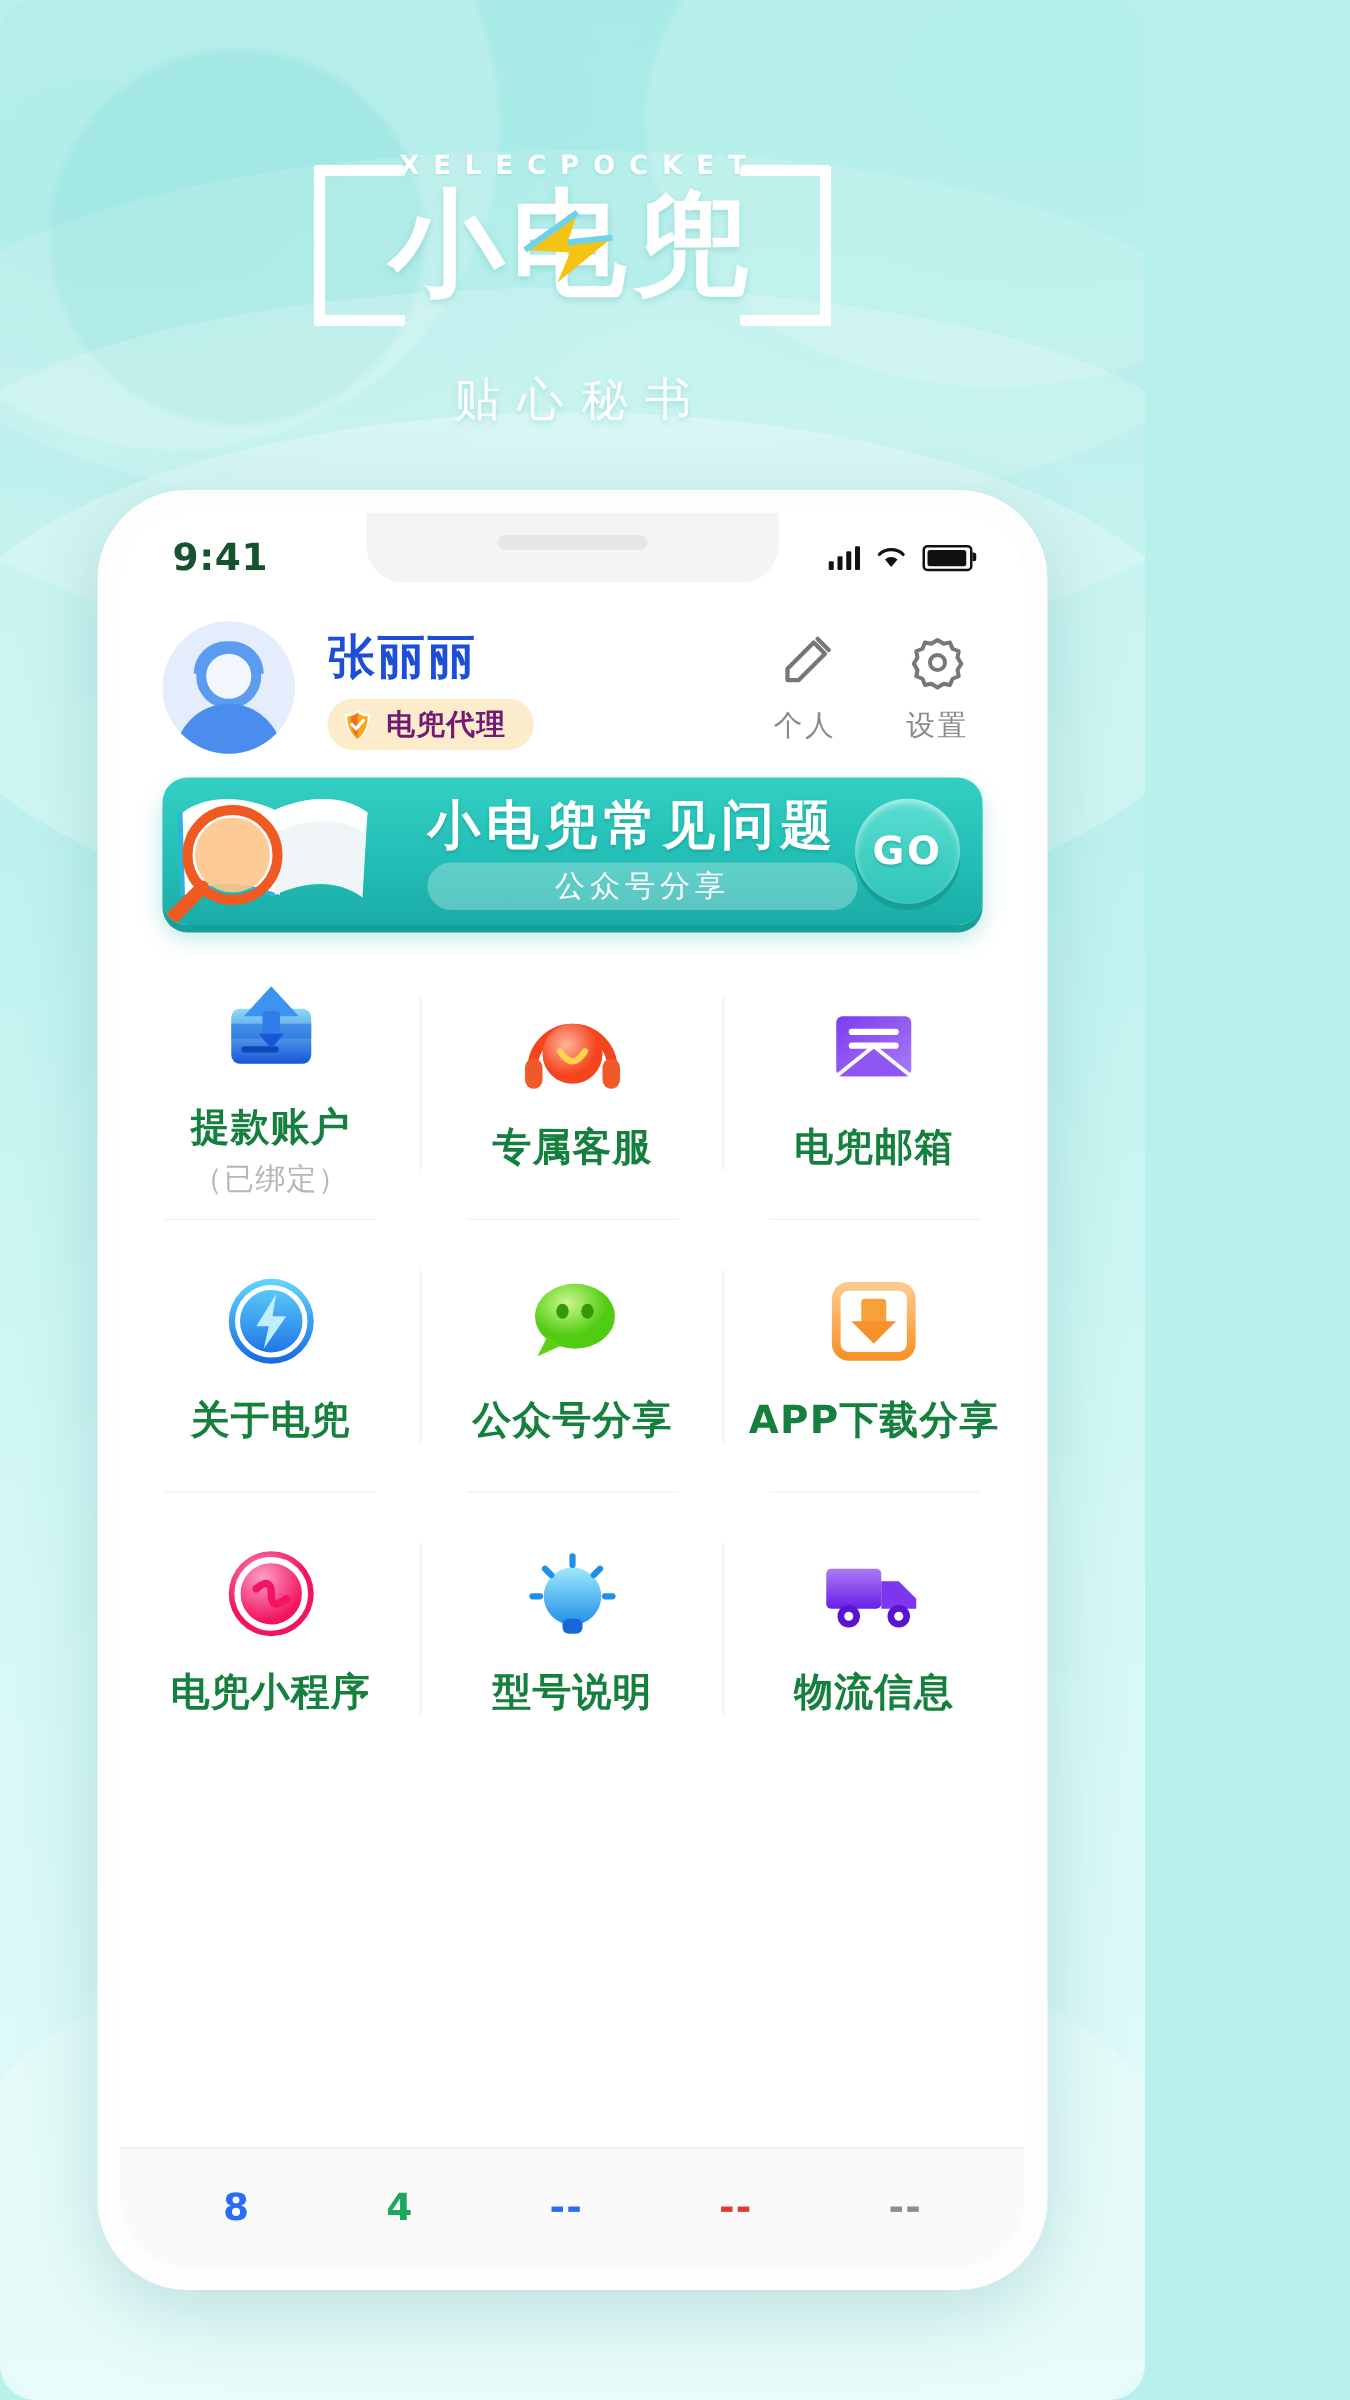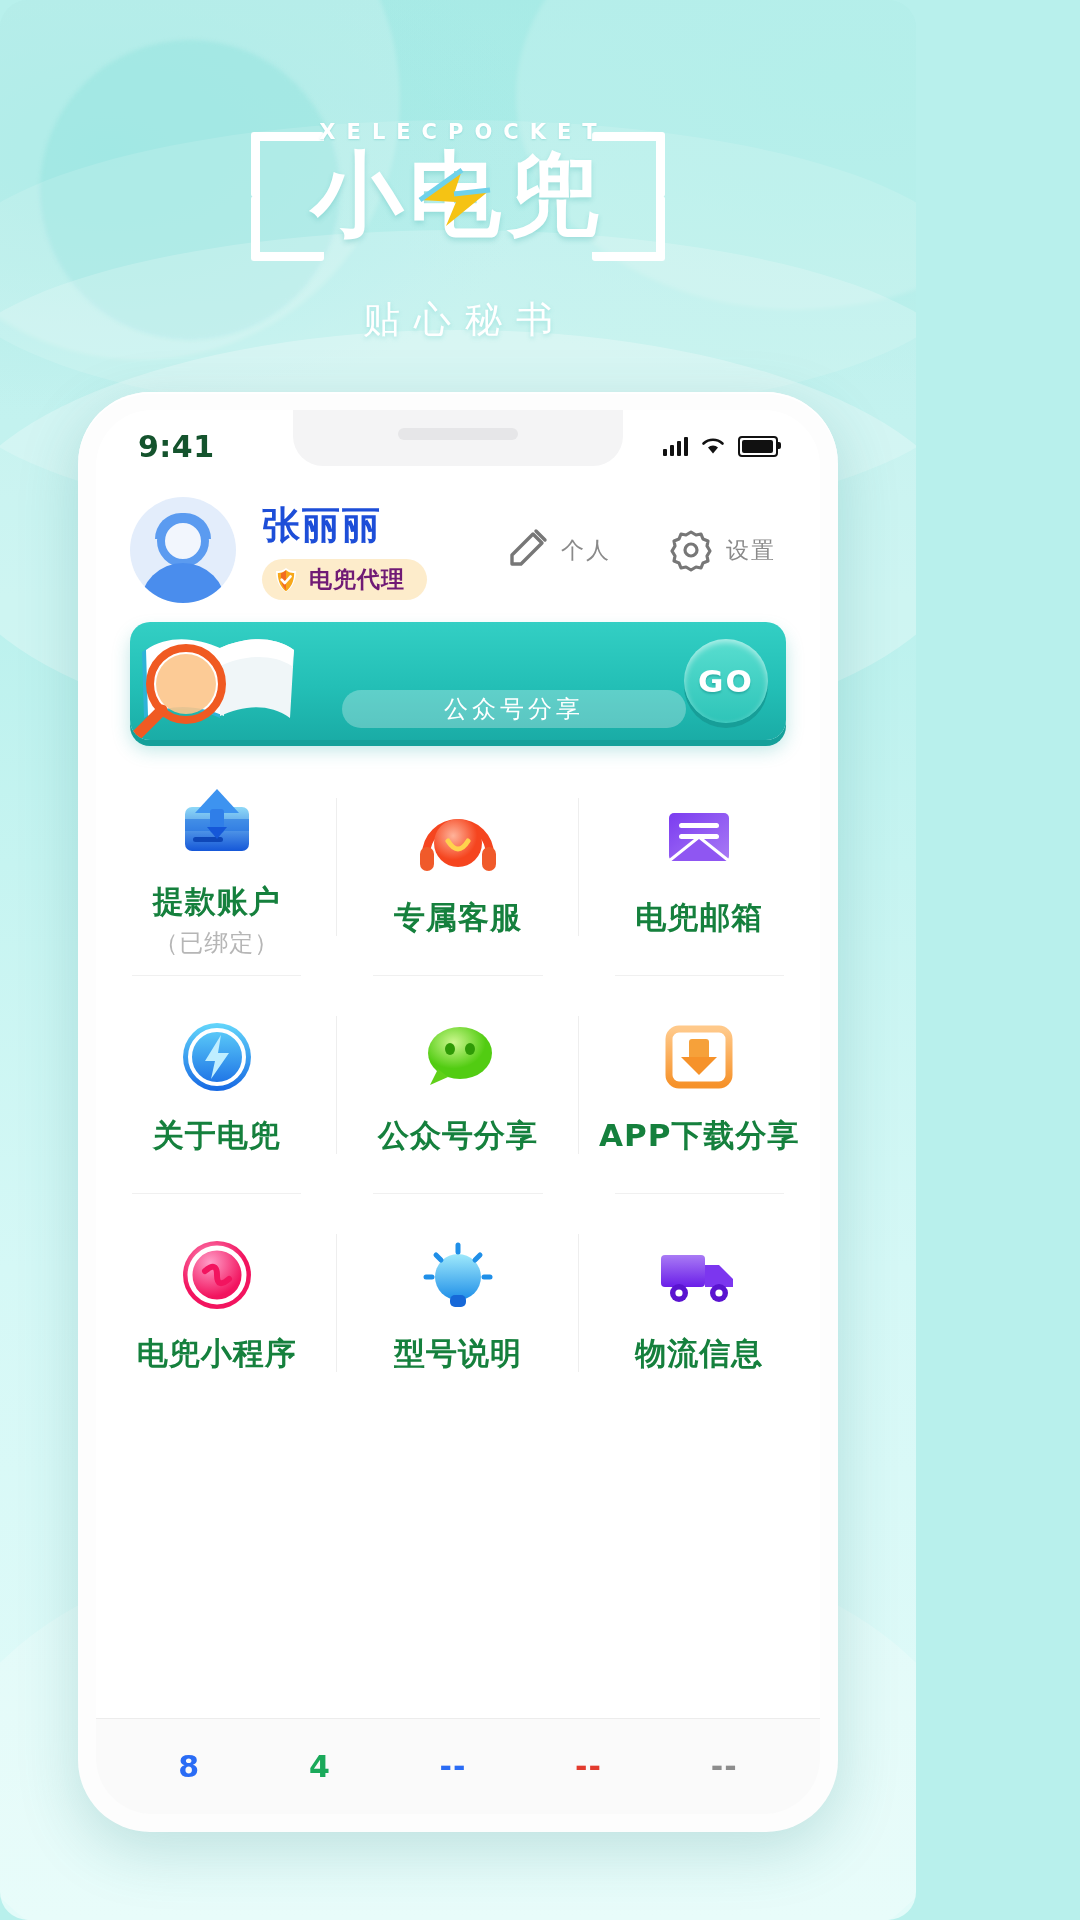--- a/index.html
+++ b/index.html
@@ -79,21 +79,21 @@
     border-radius:28px 28px 0 0;background:#5b9bf0;}
   .av-body{position:absolute;left:50%;transform:translateX(-50%);bottom:-4px;width:86px;height:44px;
     border-radius:44px 44px 0 0;background:#4a8ded;}
   .pname-col{margin-left:26px;display:flex;flex-direction:column;gap:8px;}
   .pname{font-size:38px;font-weight:700;color:#1d4ed8;letter-spacing:2px;}
   .badge{display:inline-flex;align-items:center;gap:9px;background:#fdeccb;border-radius:22px;
     padding:5px 22px 5px 10px;width:max-content;}
   .badge-ic{width:28px;height:28px;flex:0 0 auto;}
   .badge-tx{font-size:23px;color:#701a75;font-weight:700;letter-spacing:1px;}
   .hdr-actions{margin-left:auto;display:flex;gap:54px;padding-right:10px;}
-  .hdr-act{display:flex;align-items:center;gap:9px;}
+  .hdr-act{display:flex;flex-direction:column;align-items:center;gap:9px;}
   .hdr-act span{font-size:23px;color:#8a8a8a;letter-spacing:2px;}
 
   
   .banner{position:absolute;left:34px;right:34px;top:212px;height:118px;border-radius:20px;
     background:linear-gradient(180deg,#33cfc4 0%,#23bfb6 55%,#1aaca6 100%);
     box-shadow:0 6px 0 #15a09a, 0 10px 18px rgba(30,170,165,.28);overflow:hidden;}
   .bn-art{position:absolute;left:-6px;top:4px;width:190px;height:112px;}
   .bn-title{position:absolute;left:212px;top:10px;font-size:42px;font-weight:700;color:#ffffff;
     letter-spacing:5px;text-shadow:0 2px 3px rgba(10,130,125,.45);}
   .bn-sub{position:absolute;left:212px;top:68px;width:344px;height:38px;border-radius:19px;
@@ -217,20 +217,21 @@
       <div class="banner">
         <svg class="bn-art" viewBox="0 0 190 112">
           <path d="M18 26 C40 10 70 14 92 24 L96 92 C74 82 42 78 20 92 Z" fill="#2fb3d8"></path>
           <path d="M22 24 C44 8 74 12 96 22 L100 90 C78 80 46 76 24 90 Z" fill="#ffffff"></path>
           <path d="M96 22 C118 12 148 8 170 24 L166 92 C144 76 118 80 96 90 Z" fill="#f0f6f8"></path>
           <path d="M96 22 C118 12 148 8 170 24 L168 40 C146 26 118 30 96 40 Z" fill="#ffffff"></path>
           <circle cx="62" cy="58" r="36" fill="none" stroke="#f05a22" stroke-width="8"></circle>
           <circle cx="62" cy="58" r="30" fill="#fcc58b" opacity=".9"></circle>
           <path d="M38 84 L10 112" stroke="#f05a22" stroke-width="11" stroke-linecap="round"></path>
         </svg>
+        <div class="bn-title">小电兜常见问题</div>
         <div class="bn-sub">
           <span>公众号分享</span>
         </div>
         <div class="bn-go">
           <span>GO</span>
         </div>
       </div>
 
       <div class="grid">
 

